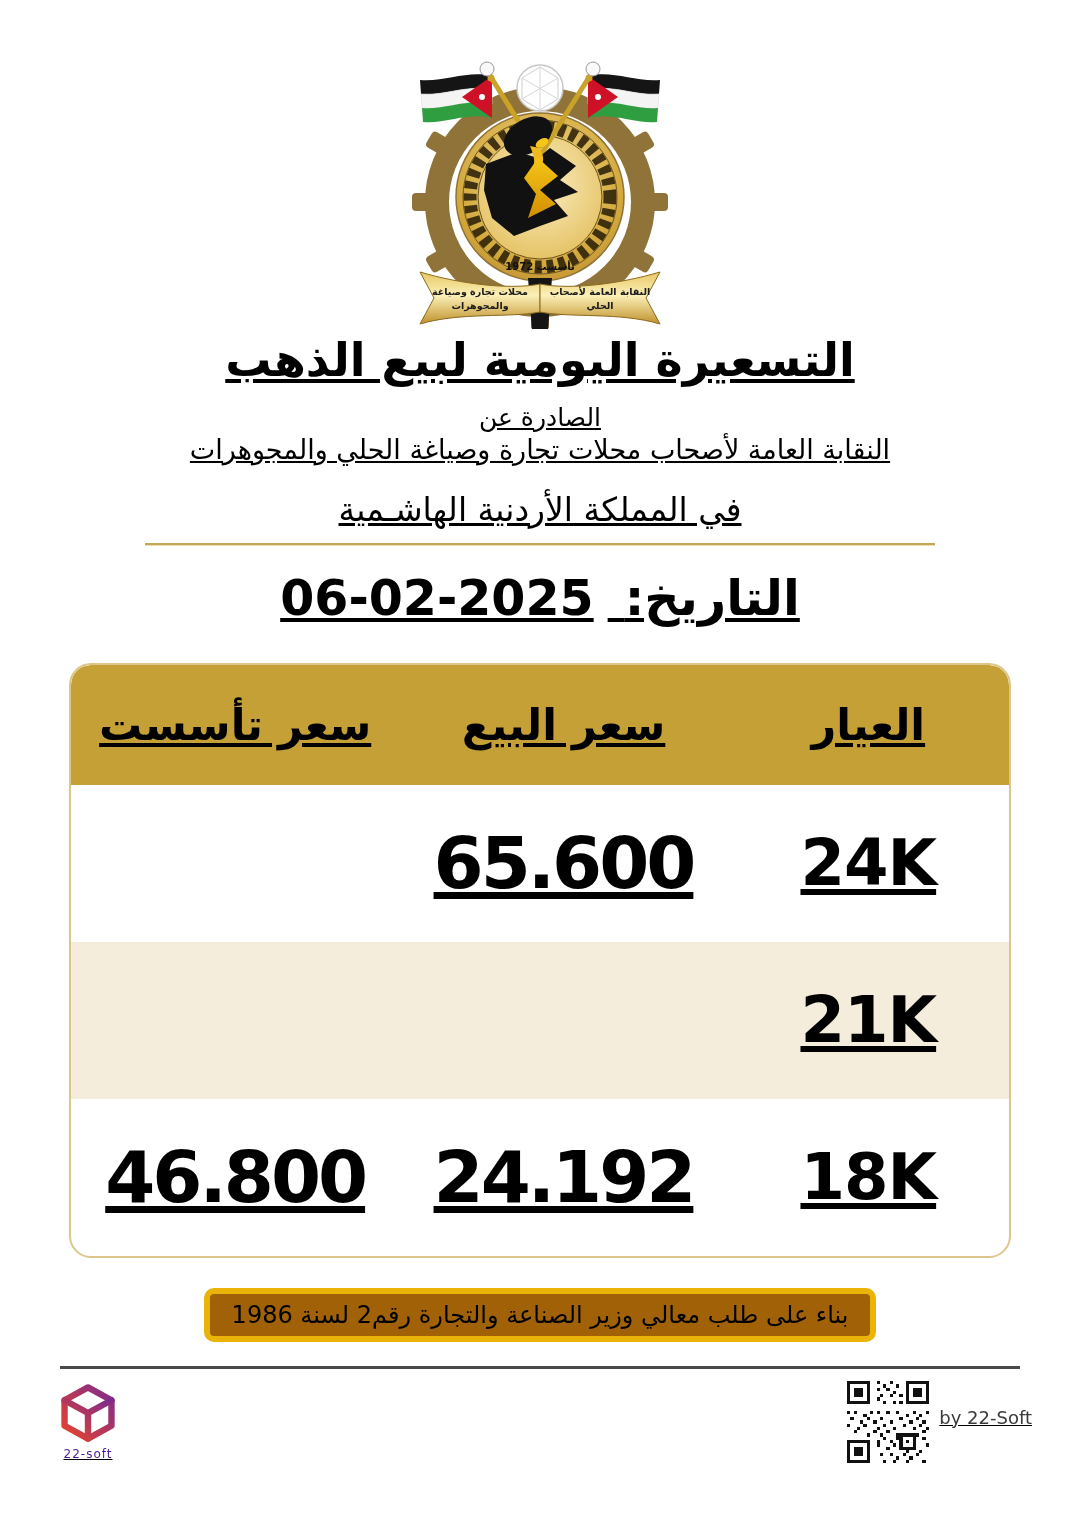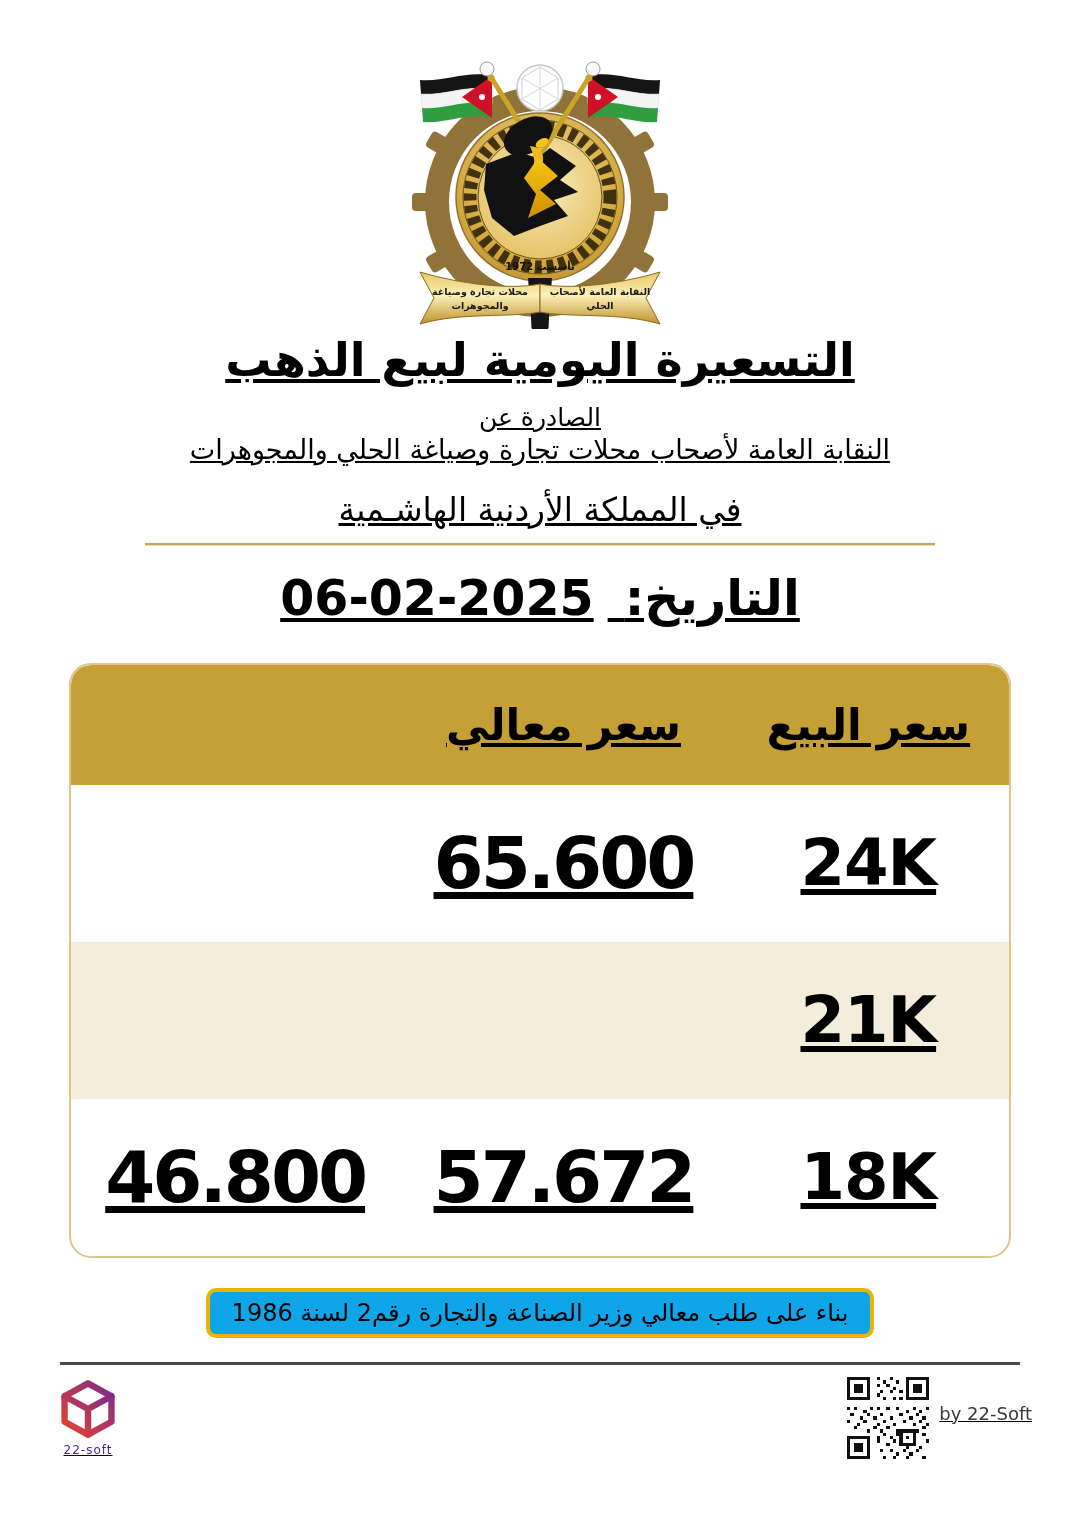--- a/index.html
+++ b/index.html
@@ -19,22 +19,22 @@
   .price-table{width:938px;margin:36px auto 0;border:2px solid #DCC68C;border-radius:22px;
     overflow:hidden;background:#fff;direction:rtl;}
   .thead{display:grid;grid-template-columns:30% 35% 35%;background:#C4A036;height:120px;
     align-items:center;font-size:43px;font-weight:bold;border-radius:20px 20px 0 0;}
   .trow{display:grid;grid-template-columns:30% 35% 35%;height:157px;align-items:center;}
   .trow.alt{background:#F4EDDB;}
   .td,.th{text-align:center;}
   .td.karat{font-size:64px;font-weight:bold;letter-spacing:-1px;}
   .td.num{font-size:72px;font-weight:bold;letter-spacing:-3px;direction:ltr;}
   .note-wrap{margin-top:30px;}
-  .note{display:inline-block;border:4px solid #eab308;border-radius:10px;
-    padding:7px 22px;font-size:24px;background:#0ea5e9;}
+  .note{display:inline-block;border:6px solid #eab308;border-radius:10px;
+    padding:7px 22px;font-size:24px;background:#a16207;}
   .bottom-divider{width:960px;margin:24px auto 0;border-top:3px solid #4a4a4a;}
   .bottom-bar{display:flex;justify-content:space-between;align-items:flex-start;
     padding:12px 48px 0 48px;}
   .brand{text-align:center;width:80px;}
   .brand-caption{font-size:12px;color:#4c1d95;margin-top:-2px;letter-spacing:1px;}
   .credit{display:flex;align-items:flex-start;justify-content:space-between;}
   .credit-text{font-size:18px;color:#3a3a3a;margin-left:10px;margin-top:26px;}
 </style>
 </head>
 <body>
@@ -142,33 +142,34 @@
   <div class="region" dir="rtl">في المملكة الأردنية الهاشـمية</div>
   <div class="gold-divider"></div>
 
   <div class="date-line" dir="rtl">
     <span>التاريخ:</span>
     <span class="date-value" dir="ltr">06-02-2025</span>
   </div>
 
   <div class="price-table">
     <div class="thead">
+      <div class="th">العيار</div>
       <div class="th">سعر البيع</div>
-      <div class="th">سعر معالي</div>
+      <div class="th">سعر تأسست</div>
     </div>
     <div class="trow">
       <div class="td karat">24K</div>
       <div class="td num">65.600</div>
     </div>
     <div class="trow alt">
       <div class="td karat">21K</div>
     </div>
     <div class="trow">
       <div class="td karat">18K</div>
-      <div class="td num">57.672</div>
+      <div class="td num">24.192</div>
       <div class="td num">46.800</div>
     </div>
   </div>
 
   <div class="note-wrap">
     <div class="note" dir="rtl">بناء على طلب معالي وزير الصناعة والتجارة رقم2 لسنة 1986</div>
   </div>
 
   <div class="bottom-divider"></div>
 

